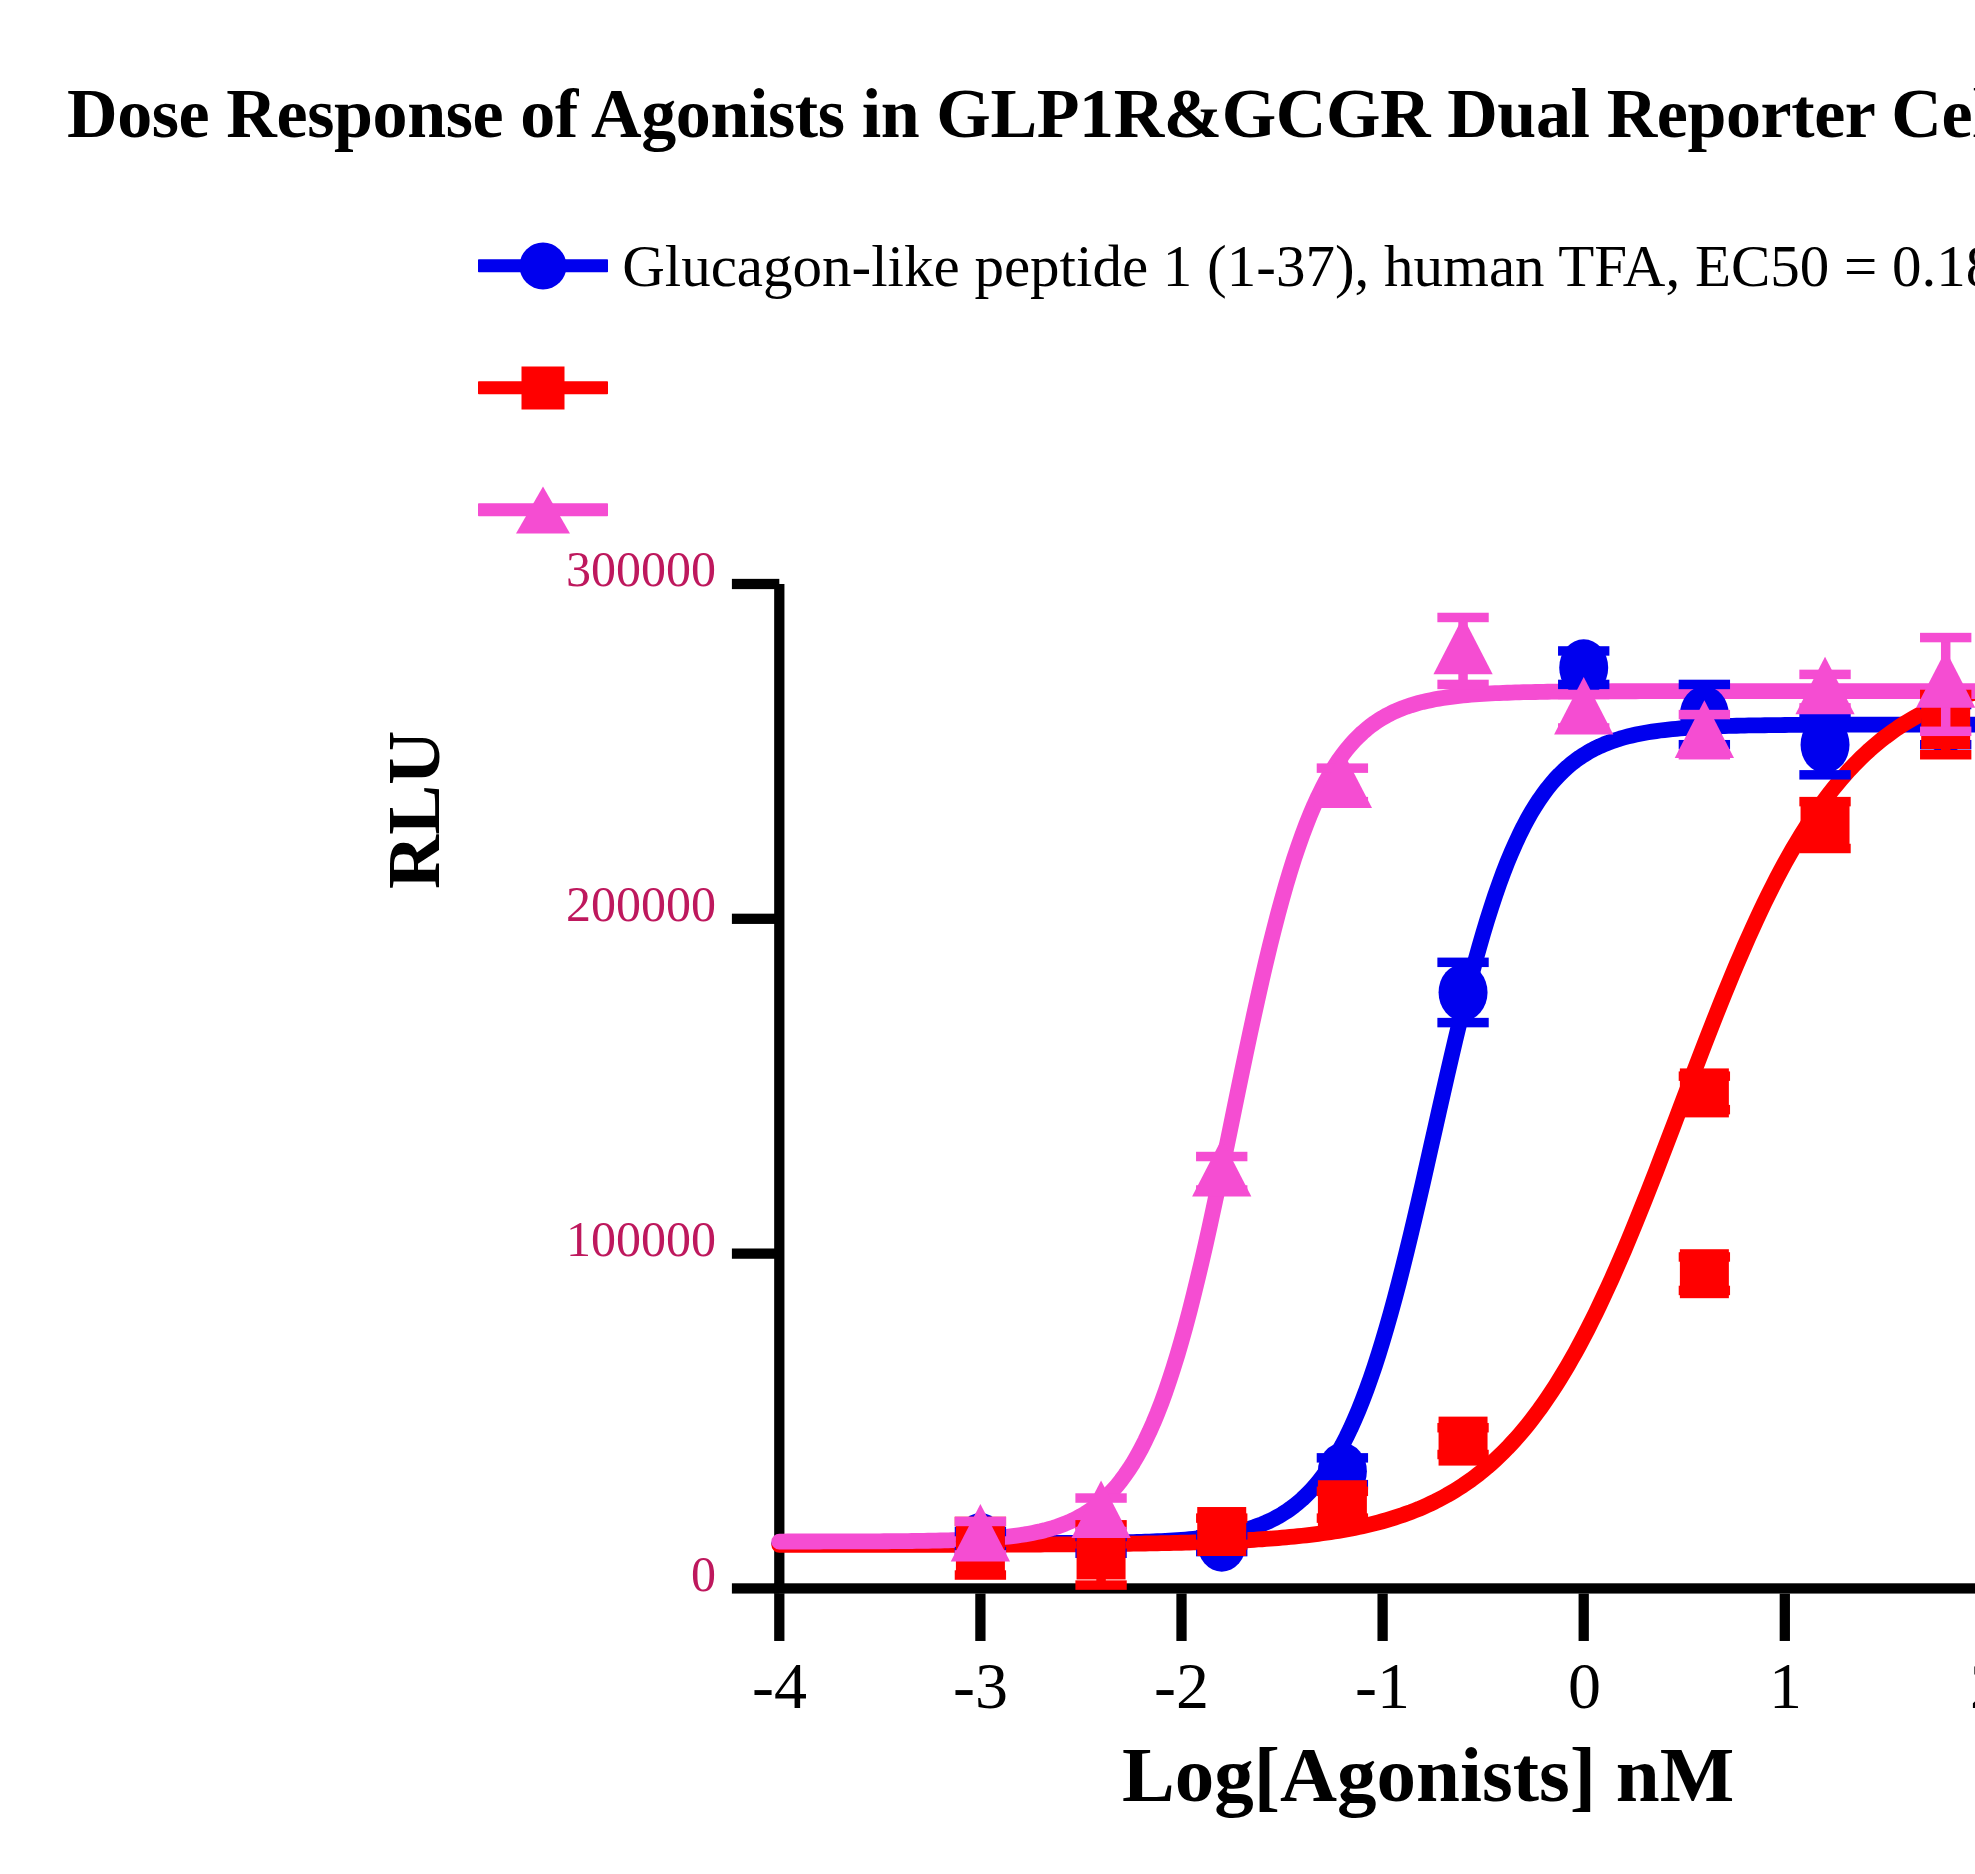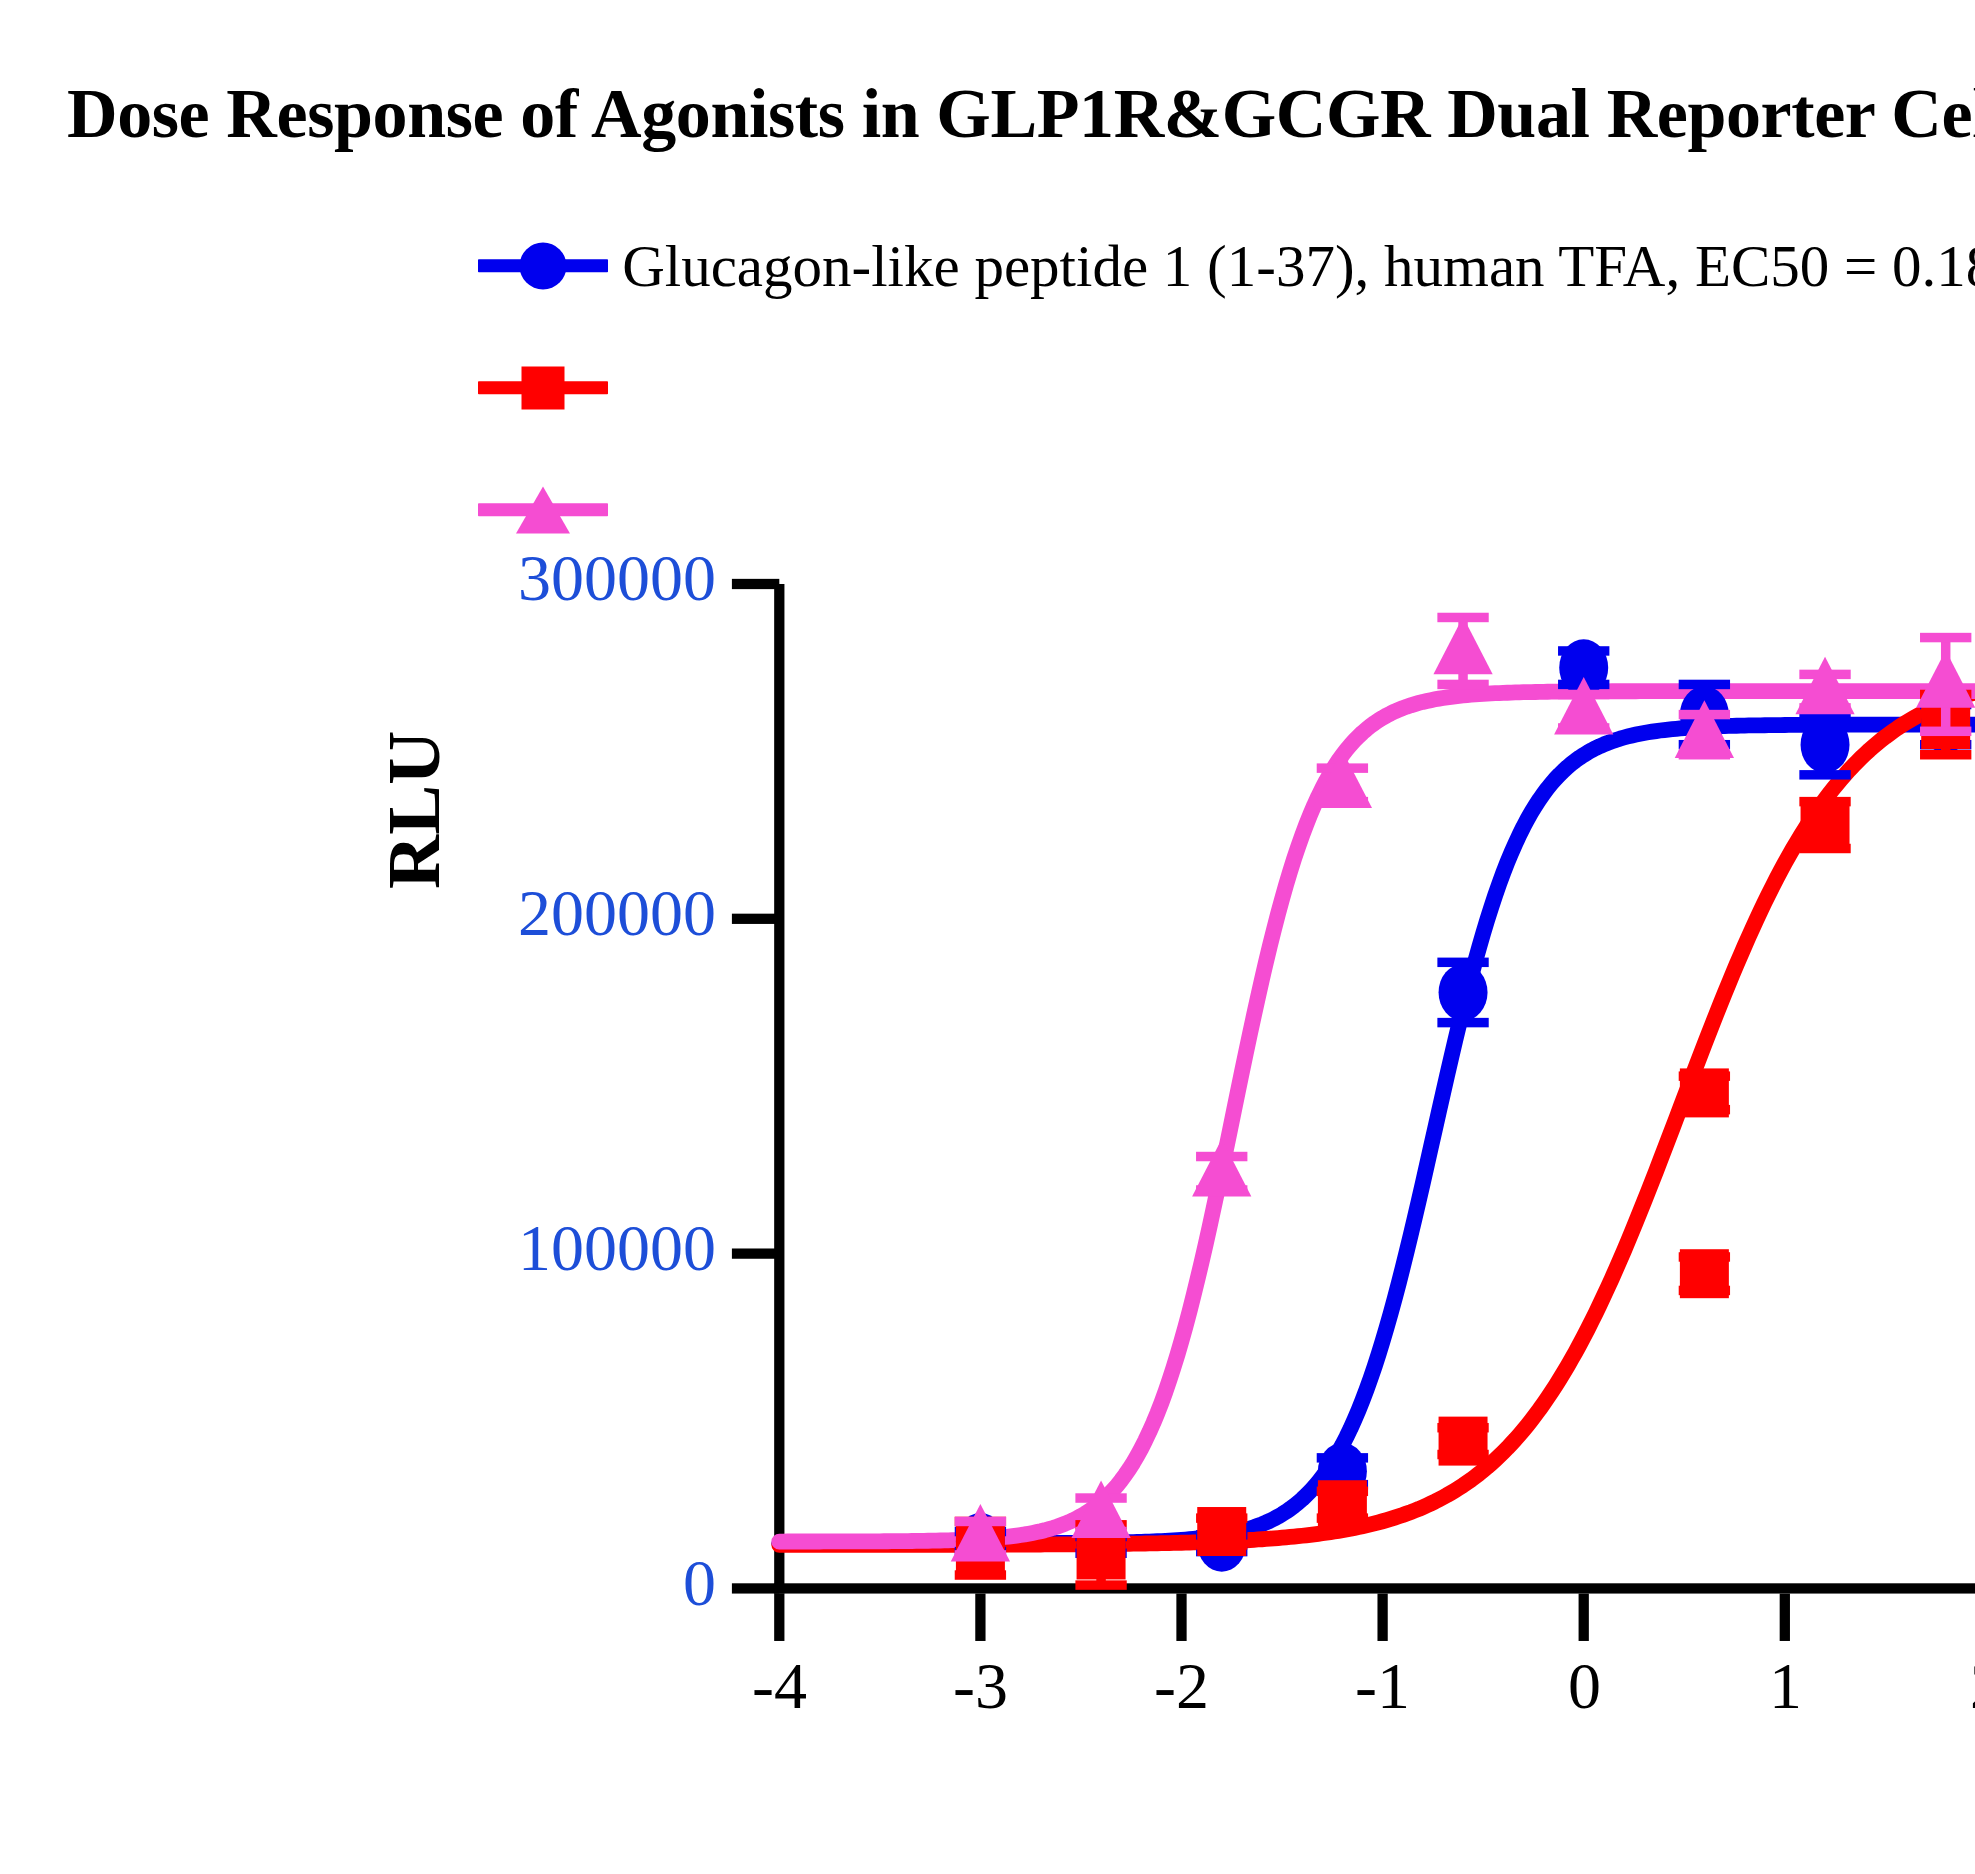--- a/index.html
+++ b/index.html
@@ -112,22 +112,22 @@
     top: 1730px;
     font-size: 79px;
     font-weight: bold;
     color: #000000;
     white-space: nowrap;
     font-family: "Liberation Serif", "DejaVu Serif", serif;
   }
   .ytick-label {
     position: absolute;
     right: 2960px;
-    font-size: 66px;
-    color: #1d4ed8;
+    font-size: 50px;
+    color: #be185d;
     white-space: nowrap;
     text-align: left;
     font-family: "Liberation Serif", "DejaVu Serif", serif;
   }
   .xtick-label {
     position: absolute;
     font-size: 66px;
     color: #000000;
     white-space: nowrap;
     text-align: center;
@@ -381,15 +381,16 @@
         <g>
           <rect x="5525" y="1596.6733333333332" width="24" height="101.72000000000025" fill="#F54DD2"></rect>
           <rect x="5472" y="1584.6733333333332" width="130" height="24" fill="#F54DD2"></rect>
           <rect x="5472" y="1686.3933333333334" width="130" height="24" fill="#F54DD2"></rect>
         </g>
         <polygon points="5537,1560.7333333333333 5462,1706.3333333333333 5612,1706.3333333333333" fill="#F54DD2"></polygon>
       </svg>
   <div class="ytick-label" style="right: 2244px; top: 1545px;">0</div><div class="ytick-label" style="right: 2244px; top: 1210px;">100000</div><div class="ytick-label" style="right: 2244px; top: 875px;">200000</div><div class="ytick-label" style="right: 2244px; top: 540px;">300000</div><div class="xtick-label" style="left: 720px; width: 119px; top: 1648px;">-4</div><div class="xtick-label" style="left: 921px; width: 119px; top: 1648px;">-3</div><div class="xtick-label" style="left: 1122px; width: 119px; top: 1648px;">-2</div><div class="xtick-label" style="left: 1323px; width: 119px; top: 1648px;">-1</div><div class="xtick-label" style="left: 1525px; width: 119px; top: 1648px;">0</div><div class="xtick-label" style="left: 1726px; width: 119px; top: 1648px;">1</div><div class="xtick-label" style="left: 1927px; width: 119px; top: 1648px;">2</div></div>
 
   <div id="ylabel">RLU</div>
+  <div id="xlabel">Log[Agonists] nM</div>
 
 </div>
 
 
 </body></html>

